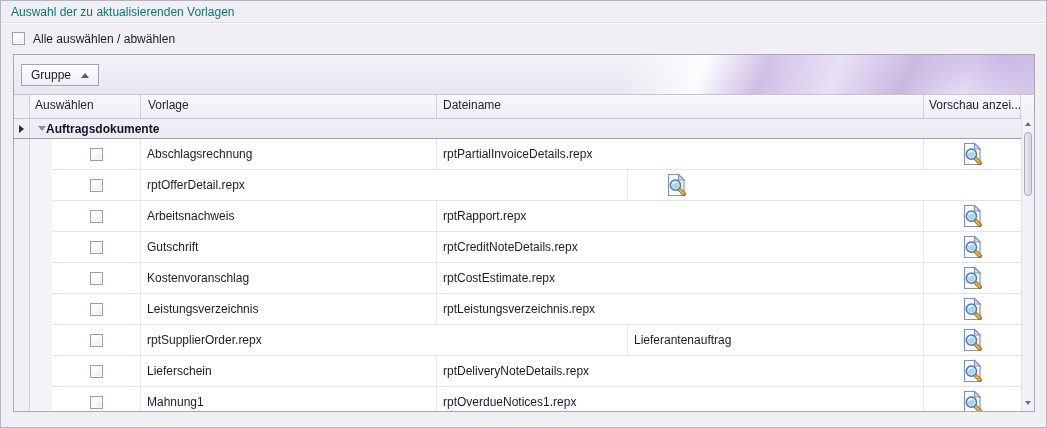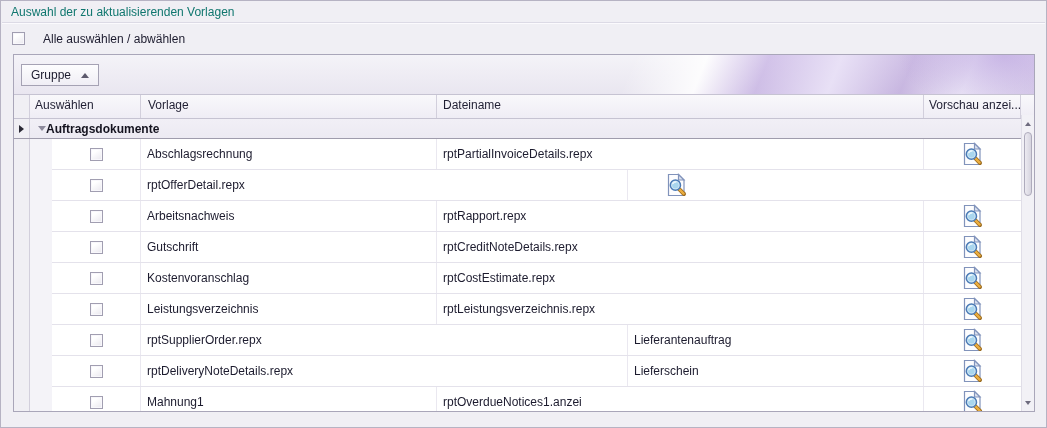--- a/index.html
+++ b/index.html
@@ -3,21 +3,21 @@
 <meta charset="utf-8">
 <style>
   * { margin:0; padding:0; box-sizing:border-box; }
   html,body { width:1047px; height:428px; }
   body { font-family:"Liberation Sans","DejaVu Sans",sans-serif; font-size:12px; color:#1c1b2e; background:#fff; position:relative; }
 
   .panel { position:absolute; left:0; top:0; width:1047px; height:428px; background:#f0eff4; border:1px solid #b6b3c3; }
   .panel-caption { position:absolute; left:10px; top:4px; height:16px; white-space:nowrap; color:#0f766e;text-align:center; }
   .caption-sep { position:absolute; left:1px; right:1px; top:21px; height:2px; border-top:1px solid #dcdae5; border-bottom:1px solid #fbfafd; }
 
-  .select-all { position:absolute; left:11px; top:31px; display:flex; gap:18px; cursor:default; }
+  .select-all { position:absolute; left:11px; top:31px; display:flex; gap:8px; cursor:default; }
   .checkbox { width:13px; height:13px; border:1px solid #a19eb1; background:linear-gradient(145deg,#ffffff 30%,#e9e7ee); box-shadow:inset 0 0 0 1px #f8f7fb; flex:0 0 auto; }
 
   .grid { position:absolute; left:12px; top:53px; width:1022px; height:358px; border:1px solid #a9a6b9; background:#fff; overflow:hidden; }
 
   
   .group-panel { position:relative; height:40px; border-bottom:1px solid #c6c3d2;
     background:
       radial-gradient(ellipse 170px 95px at 97% 0%, rgba(167,136,214,0.50), rgba(167,136,214,0) 62%),
       linear-gradient(112deg, rgba(255,255,255,0) 60%, rgba(255,255,255,0.85) 67%, rgba(178,148,219,0.50) 73%, rgba(232,224,246,0.95) 80%, rgba(158,123,204,0.45) 87%, rgba(238,233,248,0.85) 93%, rgba(190,165,225,0.30) 100%),
       linear-gradient(180deg,#f4f3f8,#e9e6f0);
@@ -284,22 +284,22 @@
     </div>
   </div>
 
   <div class="row">
     <div class="r-ind"></div>
     <div class="r-indent"></div>
     <div class="r-cells">
       <div class="rc rc-check">
         <span class="checkbox"></span>
       </div>
+      <div class="rc rc-vorlage">Lieferschein</div>
       <div class="rc rc-datei">rptDeliveryNoteDetails.repx</div>
-      <div class="rc rc-vorlage">Lieferschein</div>
       <div class="rc rc-preview">
         <span class="icon-btn">
           <svg width="23" height="24" viewBox="0 0 23 24">
             <path d="M3.5 1.5 h10 l5.5 5.5 v15.5 h-15.5 z" fill="#fdfdfe" stroke="#8193bb" stroke-width="1.2"></path>
             <path d="M13.5 1.5 l5.5 5.5 h-5.5 z" fill="#dde4f0" stroke="#8193bb" stroke-width="1.2"></path>
             <line x1="14.2" y1="16.2" x2="19" y2="21" stroke="#9a6a1e" stroke-width="4" stroke-linecap="round"></line>
             <line x1="14.2" y1="16.2" x2="18.6" y2="20.6" stroke="#ecae3f" stroke-width="2.4" stroke-linecap="round"></line>
             <circle cx="10.4" cy="12.2" r="5.1" fill="#cfe7f5" stroke="#4a7ab5" stroke-width="1.5"></circle>
             <circle cx="10.4" cy="12.2" r="3.2" fill="#a9d6ee"></circle>
             <path d="M7.8 10.6 a3.4 3.4 0 0 1 3 -1.6" fill="none" stroke="#eef8fd" stroke-width="1.4" stroke-linecap="round"></path>
@@ -310,21 +310,21 @@
   </div>
 
   <div class="row">
     <div class="r-ind"></div>
     <div class="r-indent"></div>
     <div class="r-cells">
       <div class="rc rc-check">
         <span class="checkbox"></span>
       </div>
       <div class="rc rc-vorlage">Mahnung1</div>
-      <div class="rc rc-datei">rptOverdueNotices1.anzei</div>
+      <div class="rc rc-datei">rptOverdueNotices1.repx</div>
       <div class="rc rc-preview">
         <span class="icon-btn">
           <svg width="23" height="24" viewBox="0 0 23 24">
             <path d="M3.5 1.5 h10 l5.5 5.5 v15.5 h-15.5 z" fill="#fdfdfe" stroke="#8193bb" stroke-width="1.2"></path>
             <path d="M13.5 1.5 l5.5 5.5 h-5.5 z" fill="#dde4f0" stroke="#8193bb" stroke-width="1.2"></path>
             <line x1="14.2" y1="16.2" x2="19" y2="21" stroke="#9a6a1e" stroke-width="4" stroke-linecap="round"></line>
             <line x1="14.2" y1="16.2" x2="18.6" y2="20.6" stroke="#ecae3f" stroke-width="2.4" stroke-linecap="round"></line>
             <circle cx="10.4" cy="12.2" r="5.1" fill="#cfe7f5" stroke="#4a7ab5" stroke-width="1.5"></circle>
             <circle cx="10.4" cy="12.2" r="3.2" fill="#a9d6ee"></circle>
             <path d="M7.8 10.6 a3.4 3.4 0 0 1 3 -1.6" fill="none" stroke="#eef8fd" stroke-width="1.4" stroke-linecap="round"></path>

